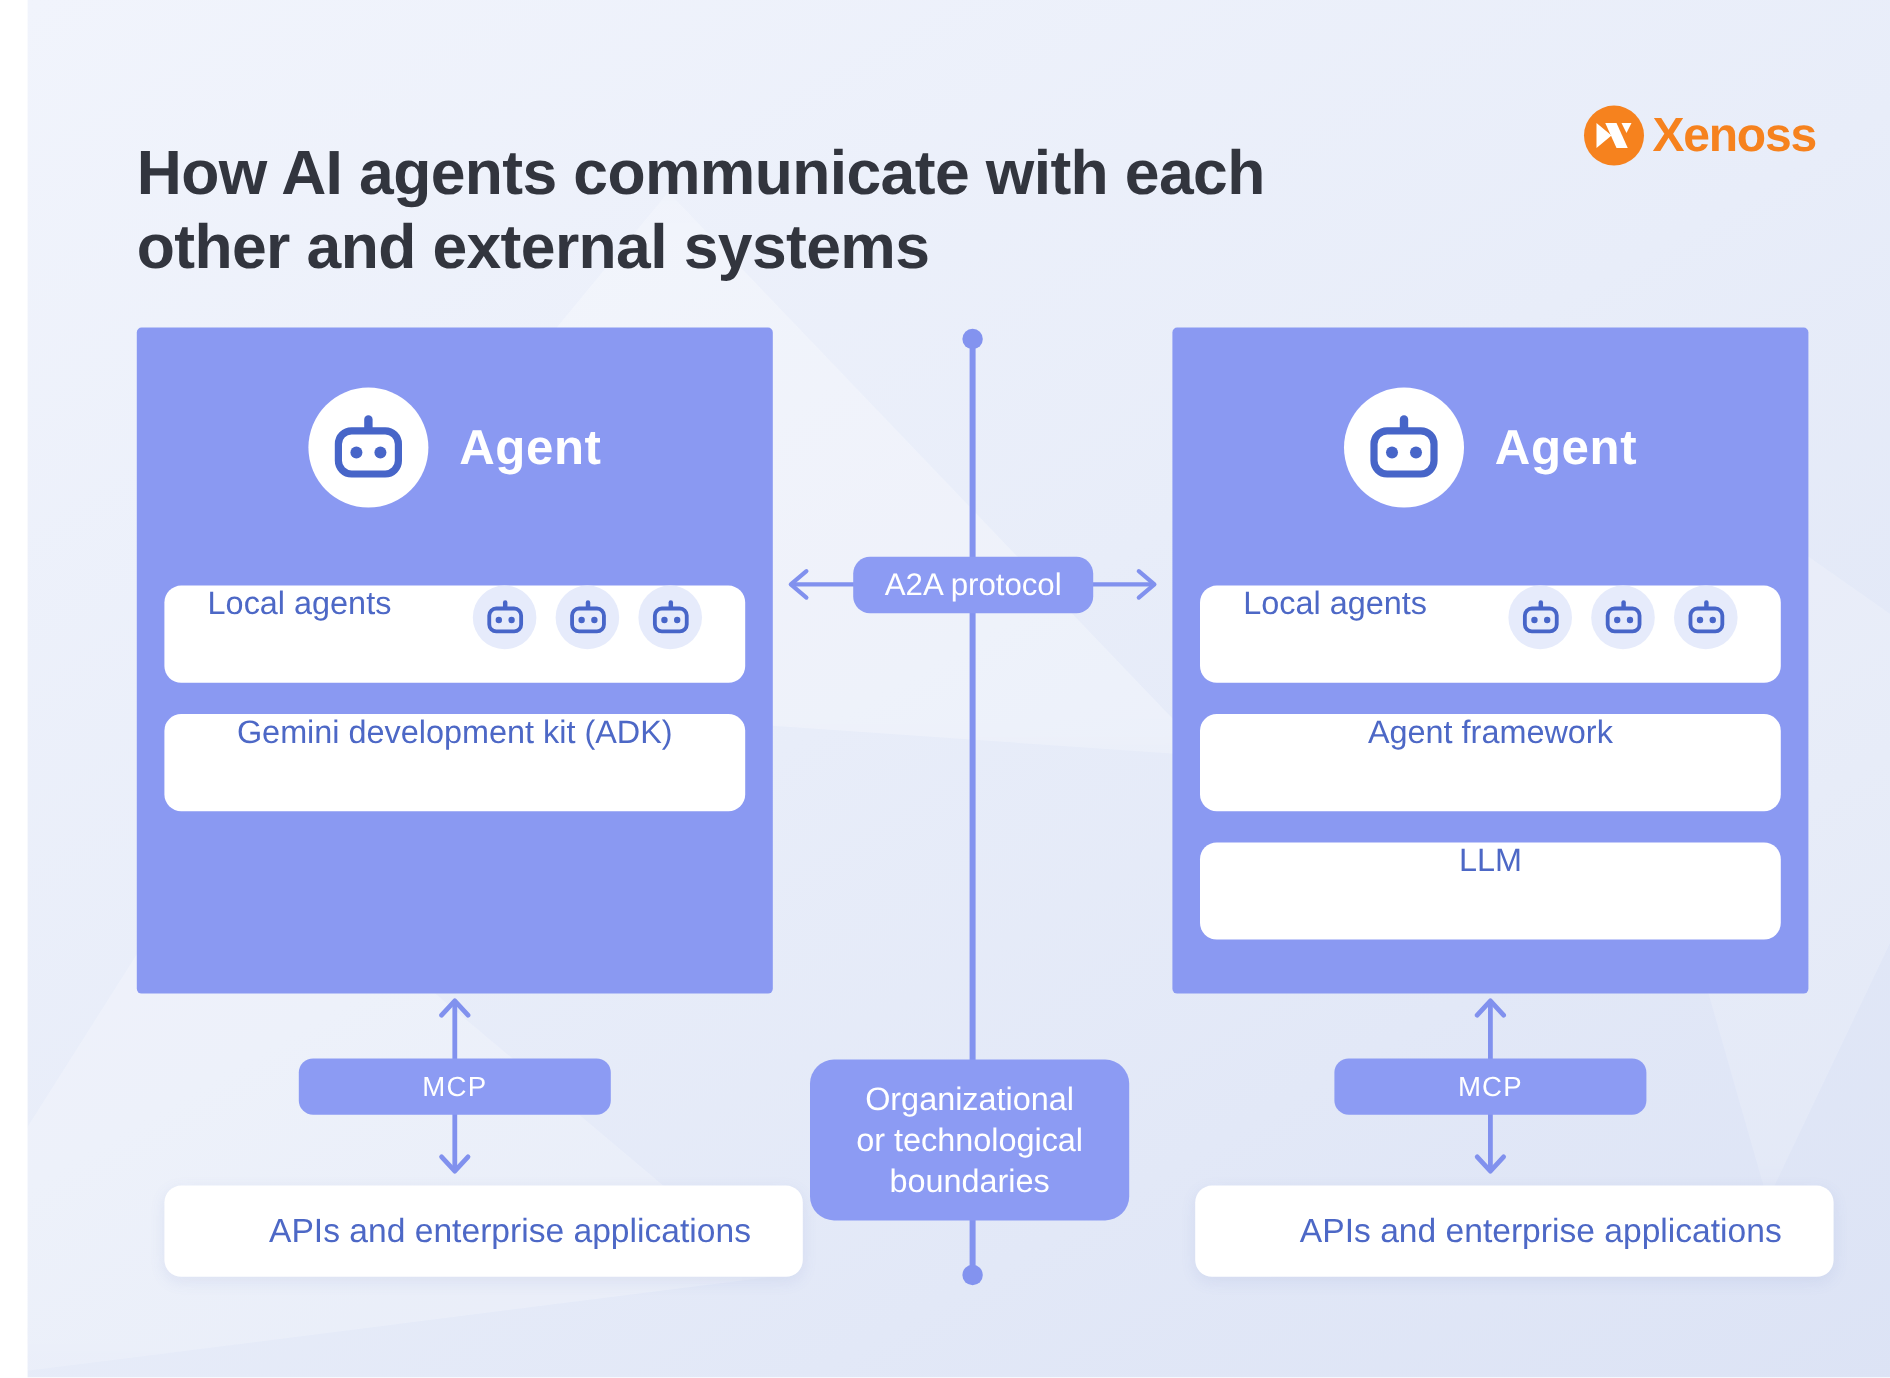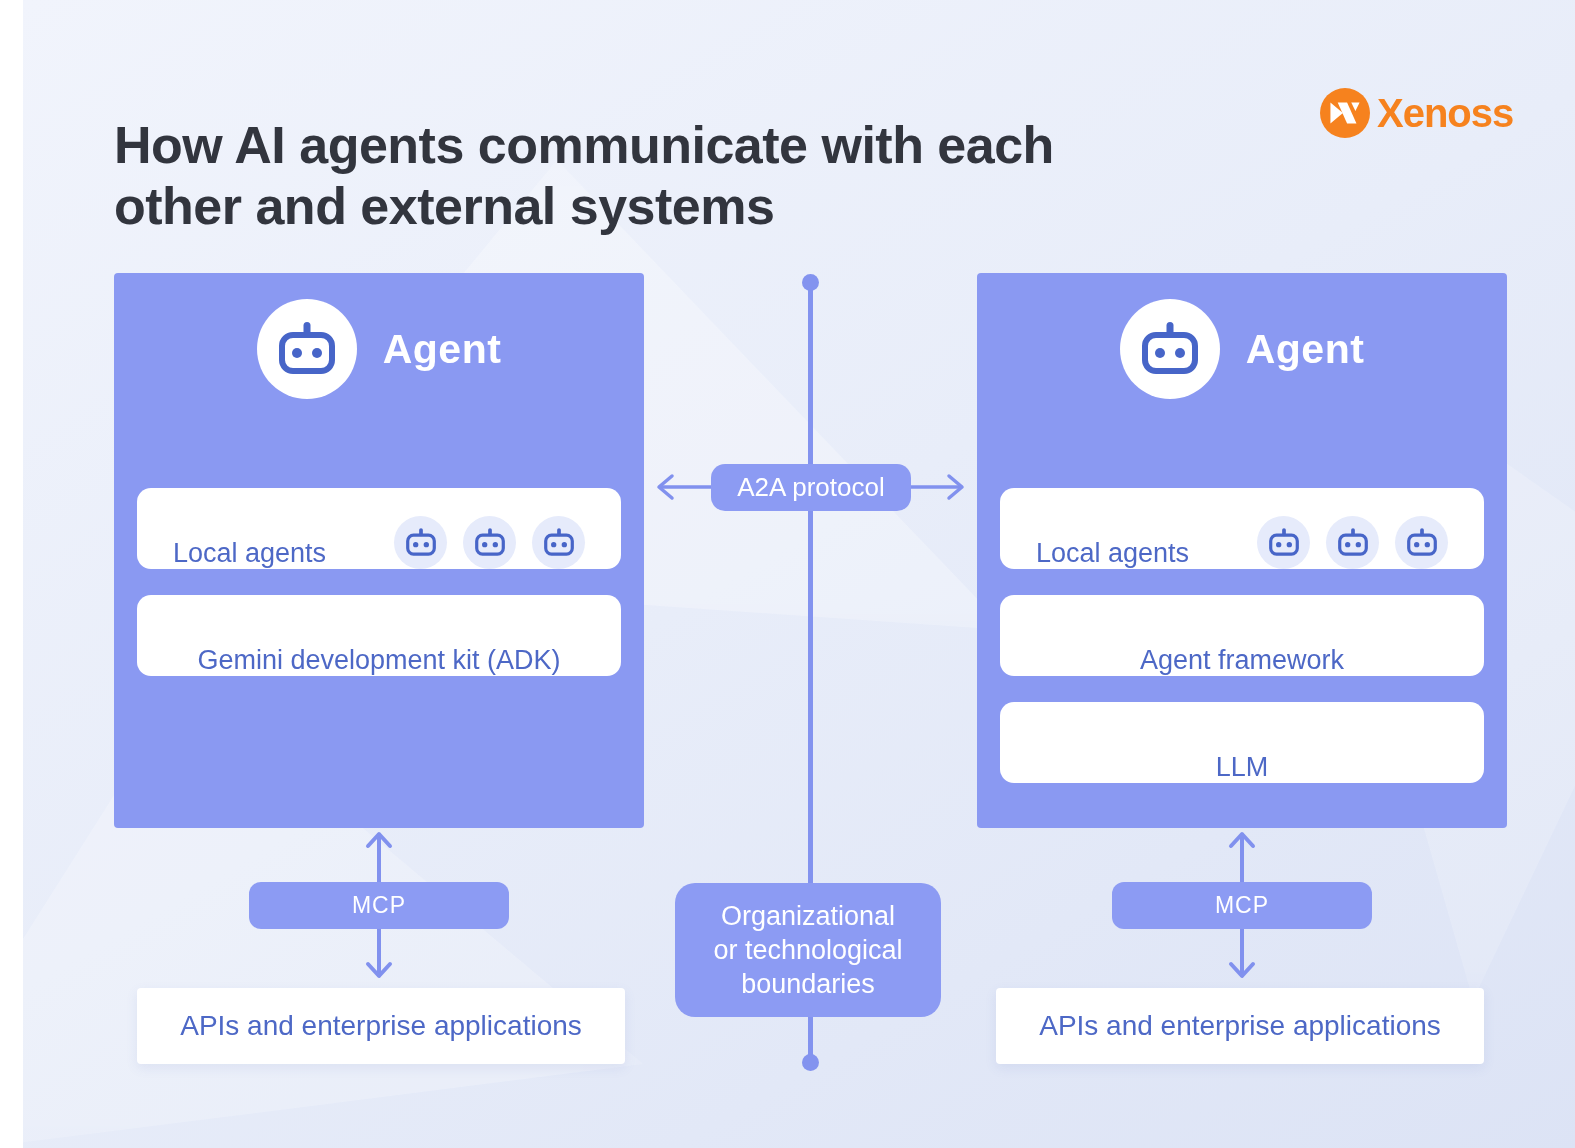--- a/index.html
+++ b/index.html
@@ -40,30 +40,30 @@
     background:#8393EF;left:779px;z-index:1;}
   .center-dot.top{top:274px;}
   .center-dot.bottom{top:1054px;}
 
   
   .panel{position:absolute;top:273px;width:530px;height:555px;background:#8A99F2;
     border-radius:4px;z-index:2;}
   .panel.left{left:91px;}
   .panel.right{left:954px;}
   .panel-header{display:flex;align-items:center;justify-content:center;
-    padding-top:26px;gap:26px;}
+    padding-top:50px;gap:26px;}
   .avatar-circle{width:100px;height:100px;border-radius:50%;background:#ffffff;
     display:flex;align-items:center;justify-content:center;color:#4765C8;}
   .avatar-circle svg{width:64px;height:58px;}
   .panel-title{font-size:41px;font-weight:700;letter-spacing:.5px;color:#ffffff;}
 
   .rows{position:absolute;left:23px;right:23px;top:215px;
     display:flex;flex-direction:column;gap:26px;}
   .row{height:81px;background:#ffffff;border-radius:14px;
-    display:flex;align-items:flex-end;justify-content:center;
+    display:flex;align-items:flex-start;justify-content:center;
     font-size:27px;color:#4D68C6;}
   .row.split{justify-content:space-between;padding:0 36px;}
   .chip-group{display:flex;gap:16px;}
   .chip{width:53px;height:53px;border-radius:50%;background:#E6EBFB;
     display:flex;align-items:center;justify-content:center;color:#4765C8;}
   .chip svg{width:34px;height:31px;}
 
   
   .a2a-arrow{position:absolute;left:627px;top:469px;z-index:2;}
   .a2a-badge{position:absolute;left:688px;top:464px;width:200px;height:47px;
@@ -81,23 +81,23 @@
   .mcp-badge.right{left:1089px;}
 
   
   .boundary-box{position:absolute;left:652px;top:883px;width:266px;height:134px;
     background:#8C9BF3;border-radius:20px;display:flex;flex-direction:column;
     align-items:center;justify-content:center;z-index:4;
     font-size:27px;line-height:34px;color:#ffffff;text-align:center;}
 
   
   .external-box{position:absolute;top:988px;width:488px;height:76px;background:#ffffff;
-    border-radius:4px;display:flex;align-items:center;justify-content:center;
+    border-radius:14px;display:flex;align-items:center;justify-content:center;
     font-size:28px;color:#4D68C6;z-index:3;
-    box-shadow:0 4px 12px rgba(90,110,190,0.10);}
+    box-shadow:0 4px 12px rgba(90,110,190,0.10);padding-left:44px;}
   .external-box.left{left:114px;}
   .external-box.right{left:973px;}
 
   .arrow-stroke{stroke:#8191EE;fill:none;stroke-linecap:round;stroke-linejoin:round;}
 </style>
 </head>
 <body>
 
 <svg width="0" height="0" style="position:absolute">
   <symbol id="robot-glyph" viewBox="0 0 64 58">

